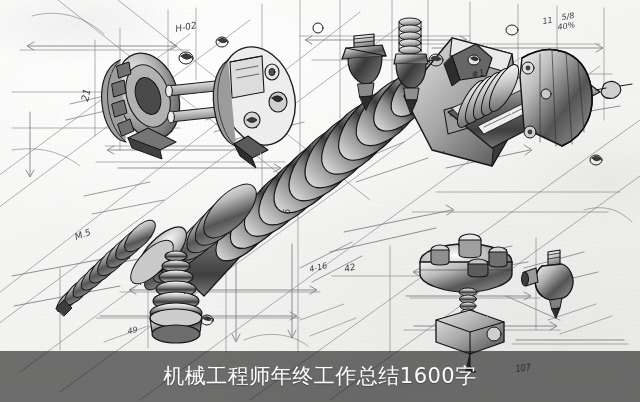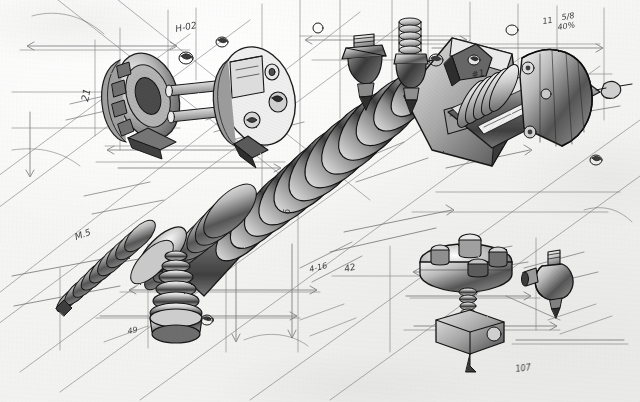--- a/index.html
+++ b/index.html
@@ -582,14 +582,17 @@
         <path d="M 310 336 L 356 318"></path>
         <path d="M 104 342 L 148 326"></path>
         <path d="M 548 320 L 596 304"></path>
         <path d="M 560 334 L 612 316"></path>
       </g>
 
     </g>
   </svg>
   </div>
 
+  <div id="caption-bar">
+    <div id="caption-text">机械工程师年终工作总结1600字</div>
+  </div>
 
 </div>
 
 </body></html>

